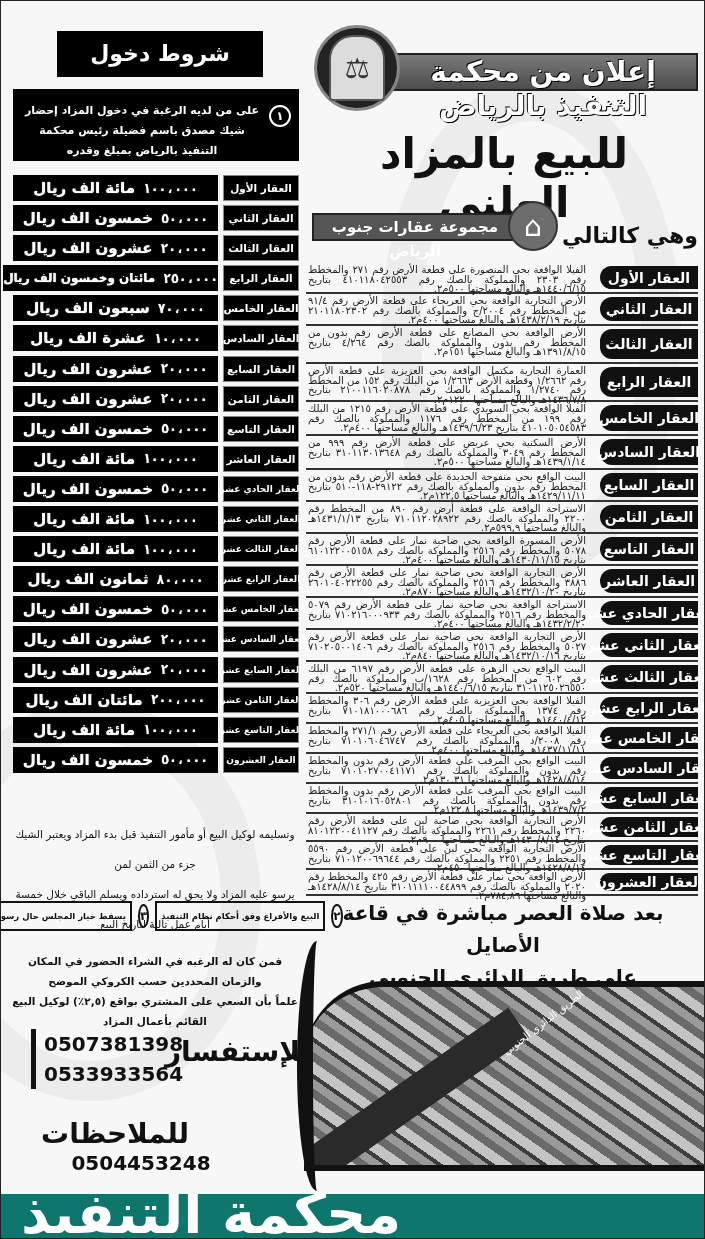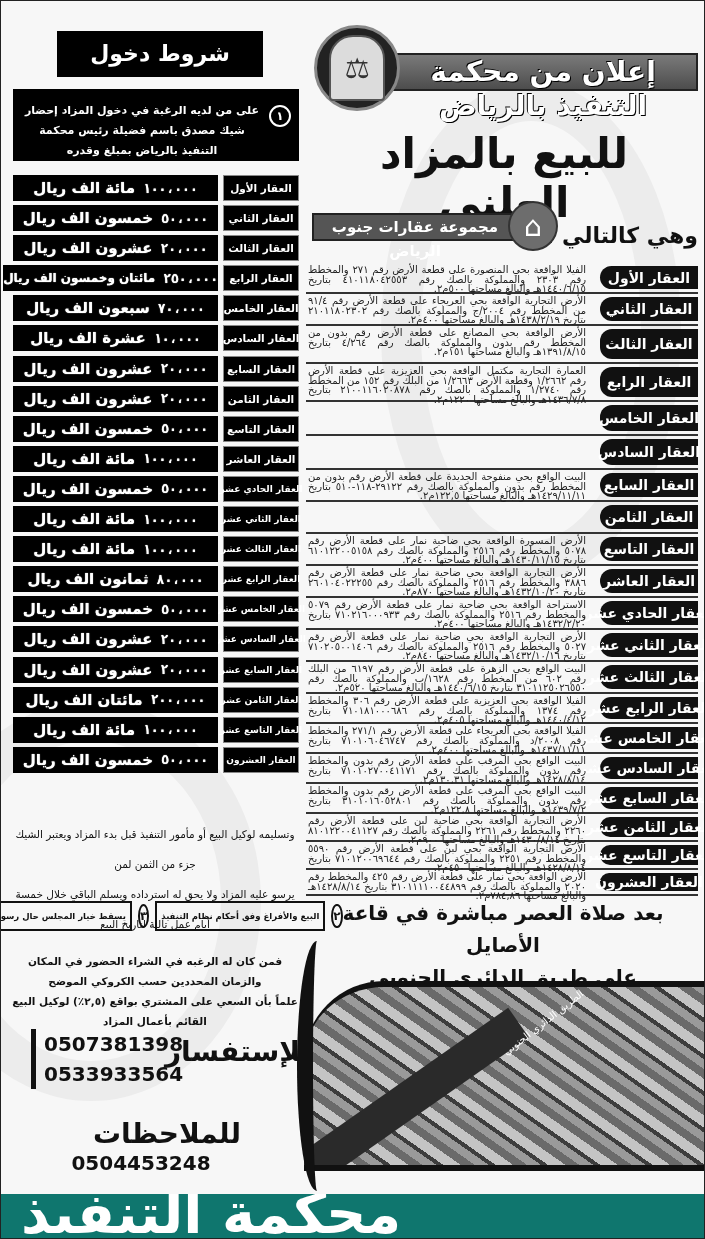--- a/index.html
+++ b/index.html
@@ -37,21 +37,21 @@
   .price-val { flex: 1; background: #000; color: #fff; font-size: 15px; font-weight: bold; display: flex; align-items: center; justify-content: center; gap: 8px; white-space: nowrap; text-shadow: 0 0 1px #fff; }
   .price-num { font-family: "DejaVu Sans Mono", monospace; font-size: 13px; }
   .cond-text { position: absolute; left: 8px; top: 818px; width: 292px; font-size: 10.5px; font-weight: normal; text-align: center; line-height: 30px; }
   .cond-boxes { position: absolute; left: 8px; top: 898px; width: 292px; height: 34px; display: flex; flex-direction: row; align-items: center; justify-content: center; gap: 6px; }
   .cbox { border: 2px solid #111; font-size: 8.5px; font-weight: bold; padding: 8px 4px; white-space: nowrap; }
   .ccircle { width: 24px; height: 24px; border: 2px solid #111; border-radius: 50%; font-size: 12px; font-weight: bold; text-align: center; line-height: 20px; }
   .cond-text2 { position: absolute; left: 6px; top: 950px; width: 296px; font-size: 10.5px; font-weight: bold; text-align: center; line-height: 20px; }
   .contact { position: absolute; left: 20px; top: 1028px; width: 290px; height: 50px; }
   .contact-label { position: absolute; right: 0; top: 6px; font-size: 28px; font-weight: bold; }
   .phones { position: absolute; left: 10px; top: 0; border-left: 5px solid #111; padding-left: 8px; font-size: 20px; font-weight: bold; line-height: 30px; direction: ltr; }
-  .notes-label { position: absolute; left: 40px; top: 1116px; width: 200px; text-align: right; font-size: 28px; font-weight: bold; }
+  .notes-label { position: absolute; left: 40px; top: 1116px; width: 200px; text-align: left; font-size: 28px; font-weight: bold; }
   .notes-phone { position: absolute; left: 40px; top: 1150px; width: 200px; text-align: center; font-size: 20px; font-weight: bold; direction: ltr; }
   .footer { position: absolute; left: 0; bottom: 0; width: 705px; height: 44px; background: #0f766e; overflow: hidden; }
   .footer-glyph { position: absolute; bottom: -8px; color: #fff; font-size: 56px; font-weight: bold; letter-spacing: 10px; left: 20px; white-space: nowrap; }
   .divider-swoosh { position: absolute; left: 296px; top: 940px; width: 40px; height: 250px; border-left: 16px solid #111; border-radius: 60% 0 0 60%; }
 </style>
 </head>
 <body>
 
 <div class="page">
   <div class="bg-swirl" style="left:380px;top:80px;width:300px;height:500px;"></div>
@@ -82,30 +82,33 @@
       <div class="prop" style="height:38px">
           <div class="prop-name">العقار الثالث</div>
           <div class="prop-desc">الأرض الواقعة بحي المصانع على قطعة الأرض رقم بدون من المخطط رقم بدون والمملوكة بالصك رقم ٤/٢٦٤ بتاريخ ١٣٩١/٨/١٥هـ والبالغ مساحتها ١٥١م٢.</div>
         </div>
       <div class="prop" style="height:38px">
           <div class="prop-name">العقار الرابع</div>
           <div class="prop-desc">العمارة التجارية مكتمل الواقعة بحي العزيزية على قطعة الأرض رقم ١/٢٦٦٢ وقطعة الأرض ١/٢٦٦٣ من البلك رقم ١٥٢ من المخطط رقم ١/٢٧٤٠ والمملوكة بالصك رقم ٢١٠٠١١٦٠٢٠٨٧٨ بتاريخ ١٤٣٦/٧/٨هـ والبالغ مساحتها ١٢٢٠م٢.</div>
         </div>
       <div class="prop" style="height:34px">
           <div class="prop-name">العقار الخامس</div>
+          <div class="prop-desc">الفيلا الواقعة بحي السويدي على قطعة الأرض رقم ١٢١٥ من البلك رقم ١٩٩ من المخطط رقم ١١٧٦ والمملوكة بالصك رقم ٤١٠١٠٥٠٥٤٥٨٣ بتاريخ ١٤٣٩/٦/٢٣هـ والبالغ مساحتها ٤٠٠م٢.</div>
         </div>
       <div class="prop" style="height:34px">
           <div class="prop-name">العقار السادس</div>
+          <div class="prop-desc">الأرض السكنية بحي عريض على قطعة الأرض رقم ٩٩٩ من المخطط رقم ٣٠٤٩ والمملوكة بالصك رقم ٣١٠١١٣٠١٣٦٤٨ بتاريخ ١٤٣٩/١/١٤هـ والبالغ مساحتها ٥٠٠م٢.</div>
         </div>
       <div class="prop" style="height:32px">
           <div class="prop-name">العقار السابع</div>
           <div class="prop-desc">البيت الواقع بحي منفوحة الجديدة على قطعة الأرض رقم بدون من المخطط رقم بدون والمملوكة بالصك رقم ٢٩١٢٢-١١٨-٥١٠ بتاريخ ١٤٢٩/١١/١١هـ والبالغ مساحتها ١٢٢,٥م٢.</div>
         </div>
       <div class="prop" style="height:32px">
           <div class="prop-name">العقار الثامن</div>
+          <div class="prop-desc">الاستراحة الواقعة على قطعة أرض رقم ٨٩٠ من المخطط رقم ٢٢٠٠ والمملوكة بالصك رقم ٧١٠١١٢٠٢٨٩٢٢ بتاريخ ١٤٣١/١/١٣هـ والبالغ مساحتها ٥٩٩,٩م٢.</div>
         </div>
       <div class="prop" style="height:32px">
           <div class="prop-name">العقار التاسع</div>
           <div class="prop-desc">الأرض المسورة الواقعة بحي ضاحية نمار على قطعة الأرض رقم ٥٠٧٨ والمخطط رقم ٢٥١٦ والمملوكة بالصك رقم ٦١٠١٢٢٠٠٥١٥٨ بتاريخ ١٤٣٠/١١/١٥هـ والبالغ مساحتها ٤٠٠م٢.</div>
         </div>
       <div class="prop" style="height:32px">
           <div class="prop-name">العقار العاشر</div>
           <div class="prop-desc">الأرض التجارية الواقعة بحي ضاحية نمار على قطعة الأرض رقم ٣٨٨٦ والمخطط رقم ٢٥١٦ والمملوكة بالصك رقم ٢٦٠١٠٤٠٢٢٢٥٥ بتاريخ ١٤٣٢/١٠/٢٠هـ والبالغ مساحتها ٨٧٠م٢.</div>
         </div>
       <div class="prop" style="height:32px">

